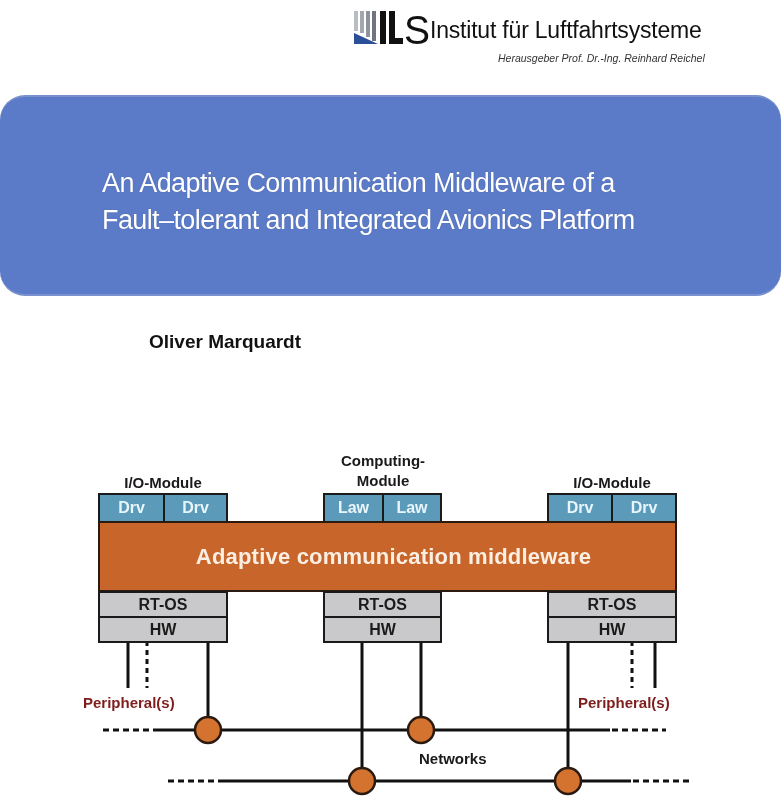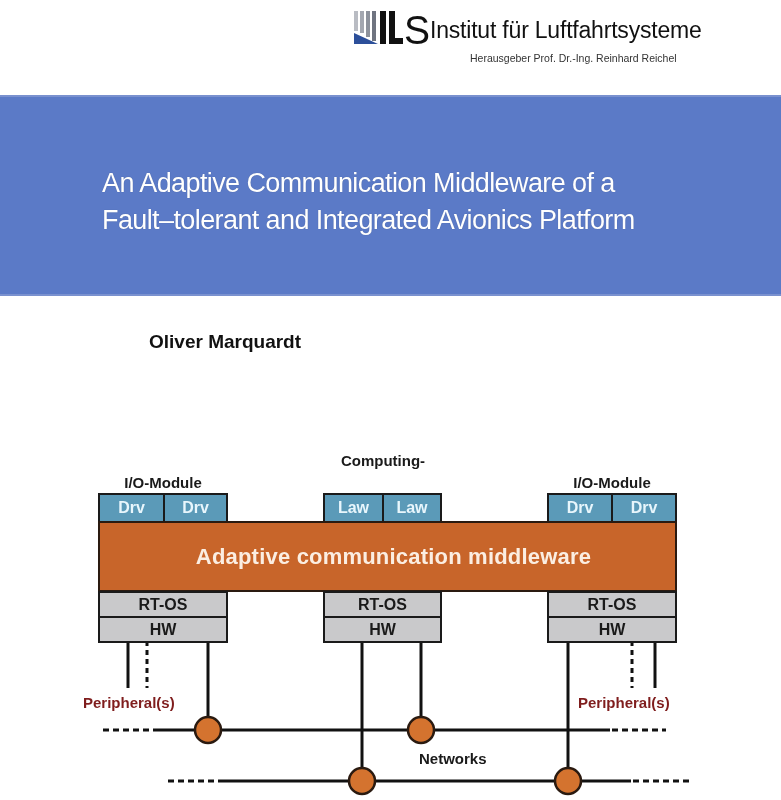--- a/index.html
+++ b/index.html
@@ -8,28 +8,29 @@
       background: #ffffff;
       font-family: "Liberation Sans", sans-serif;
     }
     .logo-area { position: absolute; left: 350px; top: 6px; width: 400px; height: 70px; }
     .logo-mark { position: absolute; left: 2px; top: 3px; width: 80px; height: 38px; }
     .inst-name {
       position: absolute; left: 80px; top: 11px;
       font-size: 23px; color: #111; white-space: nowrap; letter-spacing: -0.2px;
     }
     .publisher {
-      position: absolute; left: 120px; top: 46px;
-      font-size: 10.5px; color: #333; white-space: nowrap;
+      position: absolute; left: 148px; top: 46px;
+      font-size: 10.5px; color: #333; white-space: nowrap; font-style: italic;
     }
     .title-band {
       position: absolute; left: 0; top: 95px; width: 781px; height: 201px;
       background: #5b7ac7;
       border-top: 2px solid #7a91cf; border-bottom: 2px solid #7a91cf;
       box-sizing: border-box;
+      border-radius: 25px;
     }
     .title-line {
       position: absolute; left: 102px; color: #ffffff;
       font-size: 27px; white-space: nowrap; letter-spacing: -0.6px;
       text-shadow: 0 0 1px rgba(0,0,0,0.25);
     }
     .title-line.l1 { top: 71px; }
     .title-line.l2 { top: 108px; }
     .author {
       position: absolute; left: 103px; top: 331px;
@@ -116,20 +117,21 @@
     <g fill="#d4732f" stroke="#2a1a10" stroke-width="2.5">
       <circle cx="208" cy="730" r="13"></circle>
       <circle cx="421" cy="730" r="13"></circle>
       <circle cx="362" cy="781" r="13"></circle>
       <circle cx="568" cy="781" r="13"></circle>
     </g>
   </svg>
 
   <div class="mod-label" style="left:98px; top:474px; width:130px;">I/O-Module</div>
   <div class="mod-label" style="left:313px; top:452px; width:140px;">Computing-</div>
+  <div class="mod-label" style="left:313px; top:472px; width:140px;">Module</div>
   <div class="mod-label" style="left:547px; top:474px; width:130px;">I/O-Module</div>
 
   <div class="box drv" style="left:98px; top:493px; width:67px; height:30px;">Drv</div>
   <div class="box drv" style="left:163px; top:493px; width:65px; height:30px;">Drv</div>
 
   <div class="box drv" style="left:323px; top:493px; width:61px; height:30px;">Law</div>
   <div class="box drv" style="left:382px; top:493px; width:60px; height:30px;">Law</div>
 
   <div class="box drv" style="left:547px; top:493px; width:66px; height:30px;">Drv</div>
   <div class="box drv" style="left:611px; top:493px; width:66px; height:30px;">Drv</div>

